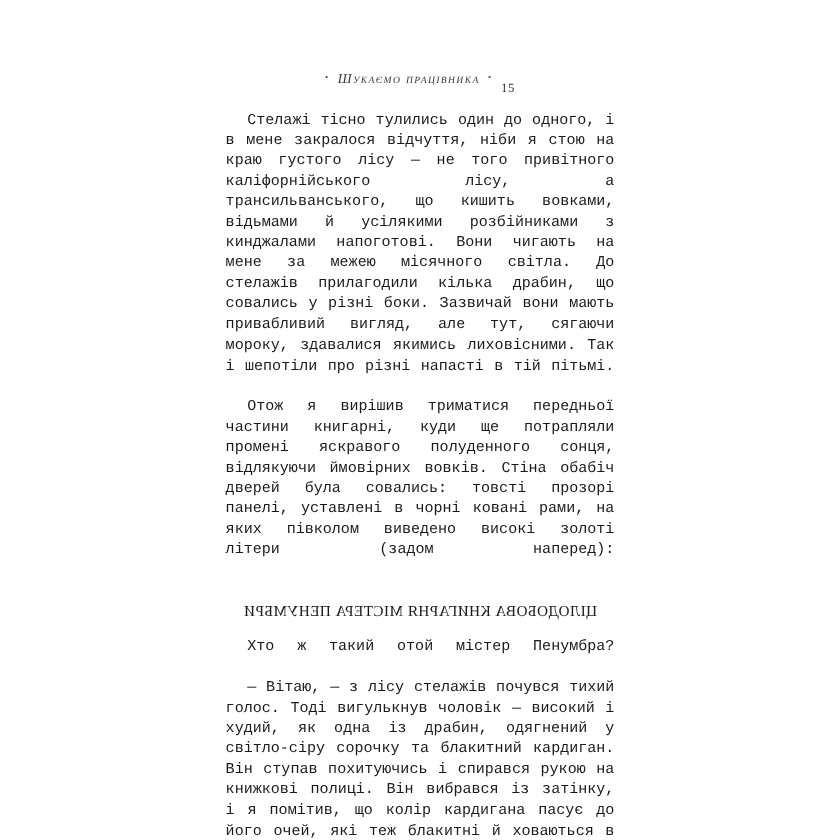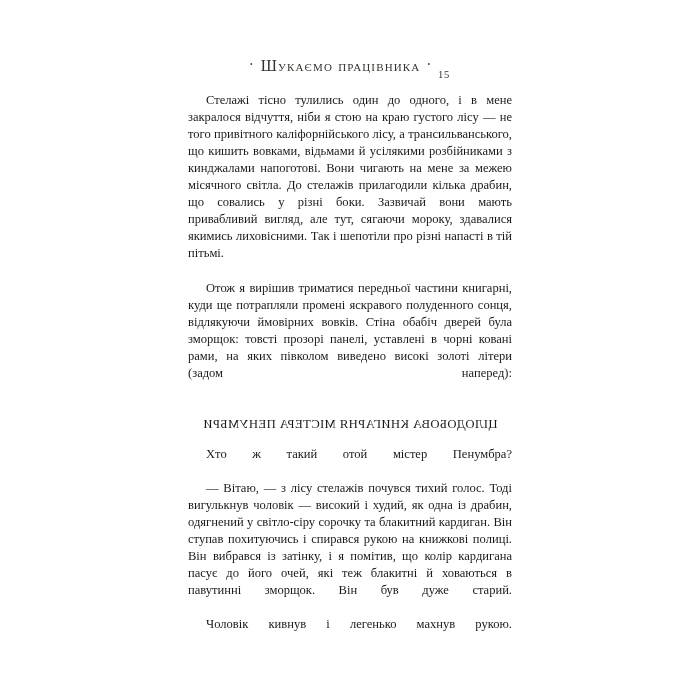--- a/index.html
+++ b/index.html
@@ -44,22 +44,23 @@
   .rh-bullet {
     font-size: 7.5px;
     line-height: 1;
     color: #4a4a46;
     transform: translateY(-1px);
     margin: 0 7px 0 0;
   }
   .rh-bullet.right { margin: 0 7px; }
   .rh-title {
     font-variant: small-caps;
-    font-size: 16px;
+    font-size: 11px;
     letter-spacing: 1.15px;
+    font-style: italic;
   }
   .rh-folio {
     font-size: 10.6px;
     letter-spacing: 0.6px;
     margin-top: 16px;
   }
 
   
   .textblock {
     position: absolute;
@@ -70,20 +71,21 @@
 
   p.para {
     margin: 0;
     font-size: 12.55px;
     line-height: 17.05px;
     text-align: justify;
     text-justify: inter-word;
     text-indent: 18px;
     hyphens: manual;
     word-spacing: 0.1px;
+    font-family: Liberation Mono, monospace;
   }
   
   p.para::after {
     content: "";
     display: inline-block;
     width: 100%;
   }
 
   
   .mirror-line {
@@ -109,20 +111,20 @@
 
   <div class="running-head">
     <span class="rh-bullet">•</span>
     <span class="rh-title">Шукаємо працівника</span>
     <span class="rh-bullet right">•</span>
     <span class="rh-folio">15</span>
   </div>
 
   <div class="textblock">
       <p class="para">Стелажі тісно тулились один до одного, і в мене закралося відчуття, ніби я стою на краю густого лісу — не того привітного каліфорнійського лісу, а трансильванського, що кишить вовками, відьмами й усілякими розбійниками з кинджалами напоготові. Вони чигають на мене за межею місячного світла. До стелажів прилагодили кілька драбин, що совались у різні боки. Зазвичай вони мають привабливий вигляд, але тут, сягаючи мороку, здавалися якимись лиховісними. Так і шепотіли про різні напасті в тій пітьмі.</p>
-      <p class="para">Отож я вирішив триматися передньої частини книгарні, куди ще потрапляли промені яскравого полуденного сонця, відлякуючи ймовірних вовків. Стіна обабіч дверей була зморщок: товсті прозорі панелі, уставлені в чорні ковані рами, на яких півколом виведено високі золоті літери (задом наперед):</p>
+      <p class="para">Отож я вирішив триматися передньої частини книгарні, куди ще потрапляли промені яскравого полуденного сонця, відлякуючи ймовірних вовків. Стіна обабіч дверей була совались: товсті прозорі панелі, уставлені в чорні ковані рами, на яких півколом виведено високі золоті літери (задом наперед):</p>
       <div class="mirror-line"><span class="mirror-text">ЦІЛОДОБОВА КНИГАРНЯ МІСТЕРА ПЕНУМБРИ</span></div>
       <p class="para">Хто ж такий отой містер Пенумбра?</p>
       <p class="para">— Вітаю, — з лісу стелажів почувся тихий голос. Тоді вигулькнув чоловік — високий і худий, як одна із драбин, одягнений у світло-сіру сорочку та блакитний кардиган. Він ступав похитуючись і спирався рукою на книжкові полиці. Він вибрався із затінку, і я помітив, що колір кардигана пасує до його очей, які теж блакитні й ховаються в павутинні зморщок. Він був дуже старий.</p>
       <p class="para">Чоловік кивнув і легенько махнув рукою.</p>
     </div>
 
 </div>
 
 </body></html>

